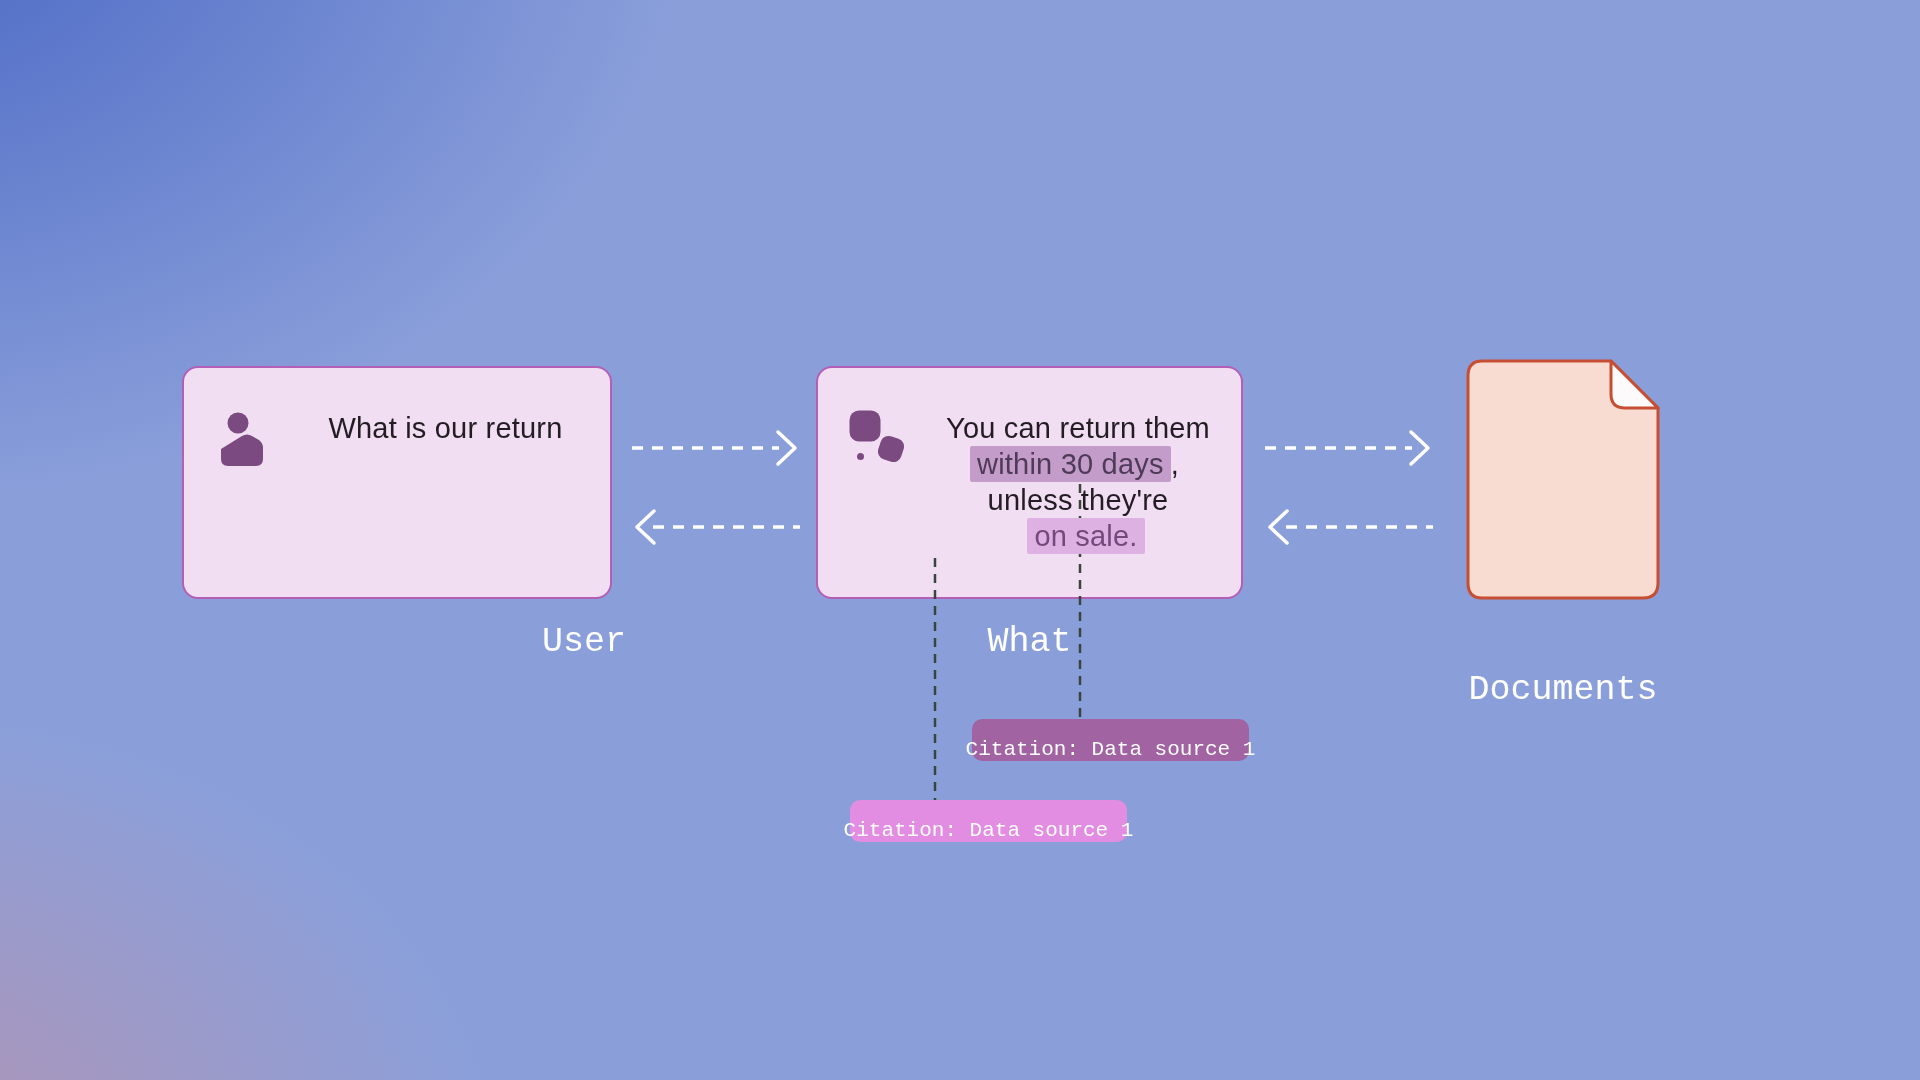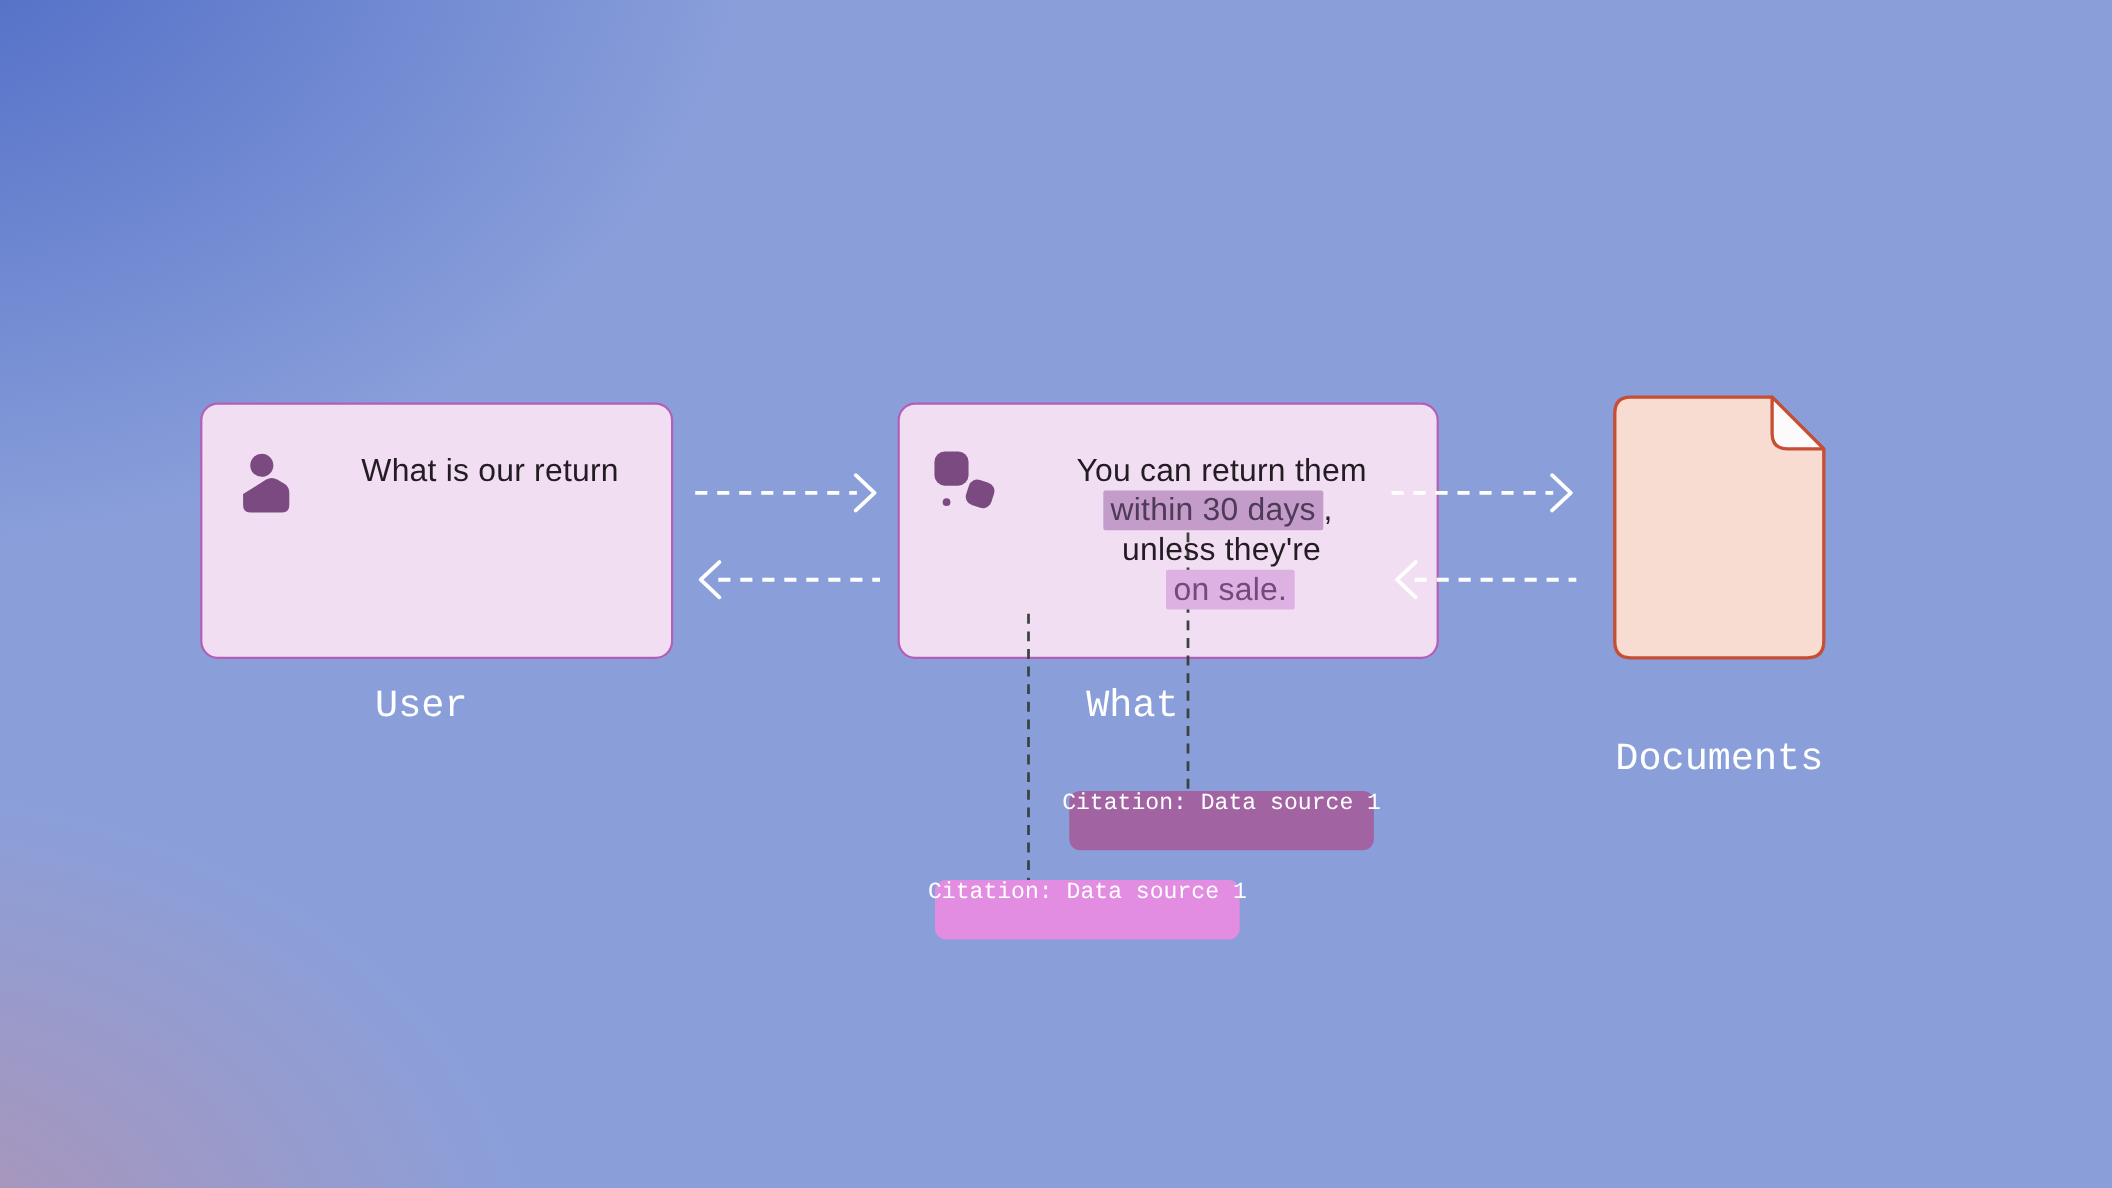--- a/index.html
+++ b/index.html
@@ -10,48 +10,48 @@
       radial-gradient(1050px 780px at -6% 108%, rgba(197,141,158,.65), rgba(197,141,158,0) 58%),
       radial-gradient(1350px 1020px at -6% -10%, rgba(55,88,190,.8), rgba(55,88,190,0) 60%),
       #8a9fda;
   }
   .node-box{
     position:absolute;top:366px;height:233px;
     background:#f2def2;border:2px solid #b25fb5;border-radius:16px;
     box-sizing:border-box;
   }
   #user-box{left:182px;width:430px;}
-  #chat-box{left:816px;width:492px;}
+  #chat-box{left:816px;width:427px;}
   .node-icon{position:absolute;}
   #user-box .node-icon{left:34px;top:44px;}
   #chat-box .node-icon{left:31px;top:42px;}
   .node-text{
     position:relative;z-index:2;margin:42px 0 0 97px;
     font-size:29px;line-height:36px;color:#231c23;letter-spacing:.2px;text-align:center;
   }
   .hl{padding:2px 7px;margin-left:-7px;border-radius:2px;}
   .hl-strong{background:#c49cca;color:#4e3b57;}
   .hl-soft{background:#ddb1e1;color:#75487e;}
   .node-label{
     position:absolute;top:620px;color:#ffffff;text-align:center;
     font-family:"Liberation Mono",monospace;font-size:35px;line-height:44px;
   }
-  #label-user{left:168px;width:430px;}
+  #label-user{left:196px;width:430px;text-align:right;}
   #label-chat{left:816px;width:427px;}
   #label-documents{left:1413px;width:300px;margin-top:48px;}
   .arrow{position:absolute;width:172px;height:40px;}
   #arrow-user-to-chat{left:630px;top:428px;}
   #arrow-chat-to-user{left:630px;top:507px;}
   #arrow-chat-to-docs{left:1263px;top:428px;}
   #arrow-docs-to-chat{left:1263px;top:507px;}
   #doc-icon{position:absolute;left:1466px;top:359px;}
   #cite-lines{position:absolute;left:925px;top:478px;}
   .pill{
-    position:absolute;height:54px;border-radius:10px;
-    display:flex;align-items:flex-start;justify-content:center;
+    position:absolute;height:42px;border-radius:10px;
+    display:flex;align-items:flex-end;justify-content:center;
     color:#ffffff;font-family:"Liberation Mono",monospace;font-size:21px;
     white-space:nowrap;
   }
   #pill-strong{left:972px;top:719px;width:277px;background:#a263a3;}
   #pill-soft{left:850px;top:800px;width:277px;background:#e28ce2;}
 </style>
 </head>
 <body>
 
 <div class="canvas">

